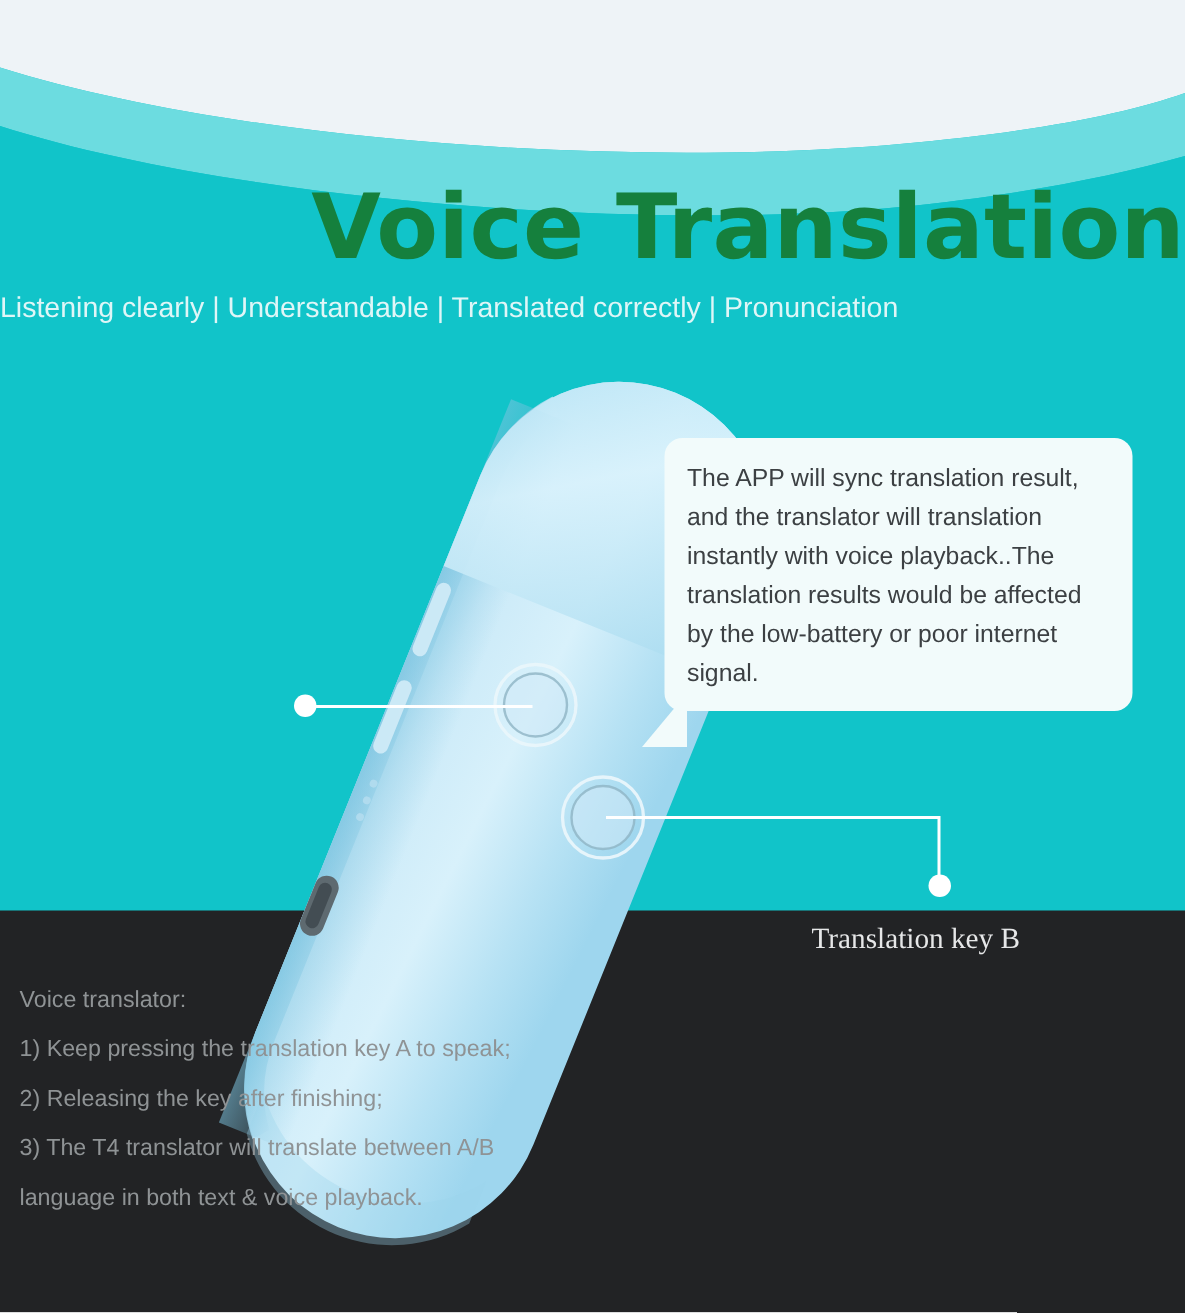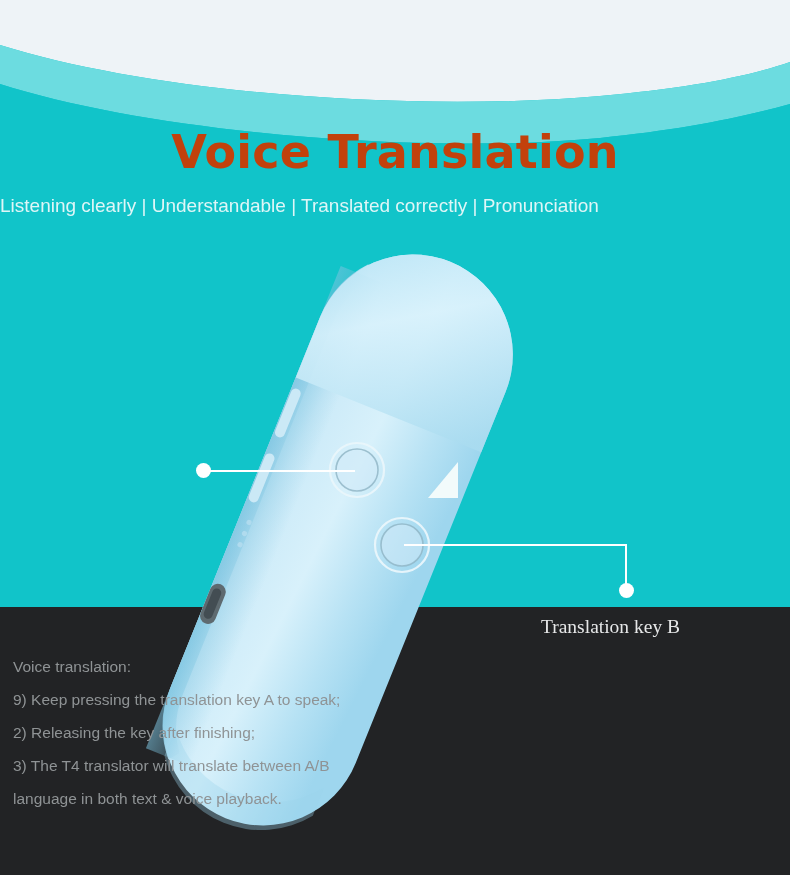--- a/index.html
+++ b/index.html
@@ -36,23 +36,23 @@
     left: 0; top: 0;
     width: 790px; height: 620px;
     display: block;
   }
 
   
   .hero-title {
     position: absolute;
     left: 0; top: 121px;
     width: 790px;
-    text-align: center;
-    color: #c2410c;
-    font-size: 46px;
+    text-align: right;
+    color: #15803d;
+    font-size: 60px;
     font-weight: bold;
     letter-spacing: 0.2px;
     line-height: 62px;
     font-family: "DejaVu Sans", sans-serif;
   }
   .hero-sub {
     position: absolute;
     left: 0; top: 193px;
     width: 707px;
     text-align: left;
@@ -238,30 +238,33 @@
 
       <g>
         <circle cx="402" cy="545" r="27" fill="none" stroke="#e9f6fb" stroke-width="2.2" opacity="0.95"></circle>
         <circle cx="402" cy="545" r="21" fill="#cfeaf8" opacity="0.55"></circle>
         <circle cx="402" cy="545" r="21" fill="none" stroke="#8fb4c4" stroke-width="1.6" opacity="0.8"></circle>
       </g>
     </svg>
   </div>
 
   <div class="bubble-tail"></div>
+  <div class="bubble">
+    <p>The APP will sync translation result, and the translator will translation instantly with voice playback..The translation results would be affected by the low-battery or poor internet signal.</p>
+  </div>
 
   <div class="line-a"></div>
   <div class="dot-a"></div>
 
   <div class="line-b-h"></div>
   <div class="line-b-v"></div>
   <div class="dot-b"></div>
   <div class="callout-b-label">Translation key B</div>
 
   <div class="bottom-text">
-    <div>Voice translation:</div>
-    <div>9) Keep pressing the translation key A to speak;</div>
+    <div>Voice translator:</div>
+    <div>1) Keep pressing the translation key A to speak;</div>
     <div>2) Releasing the key after finishing;</div>
     <div>3) The T4 translator will translate between A/B</div>
     <div>language in both text &amp; voice playback.</div>
   </div>
 
 </div>
 
 </body></html>

